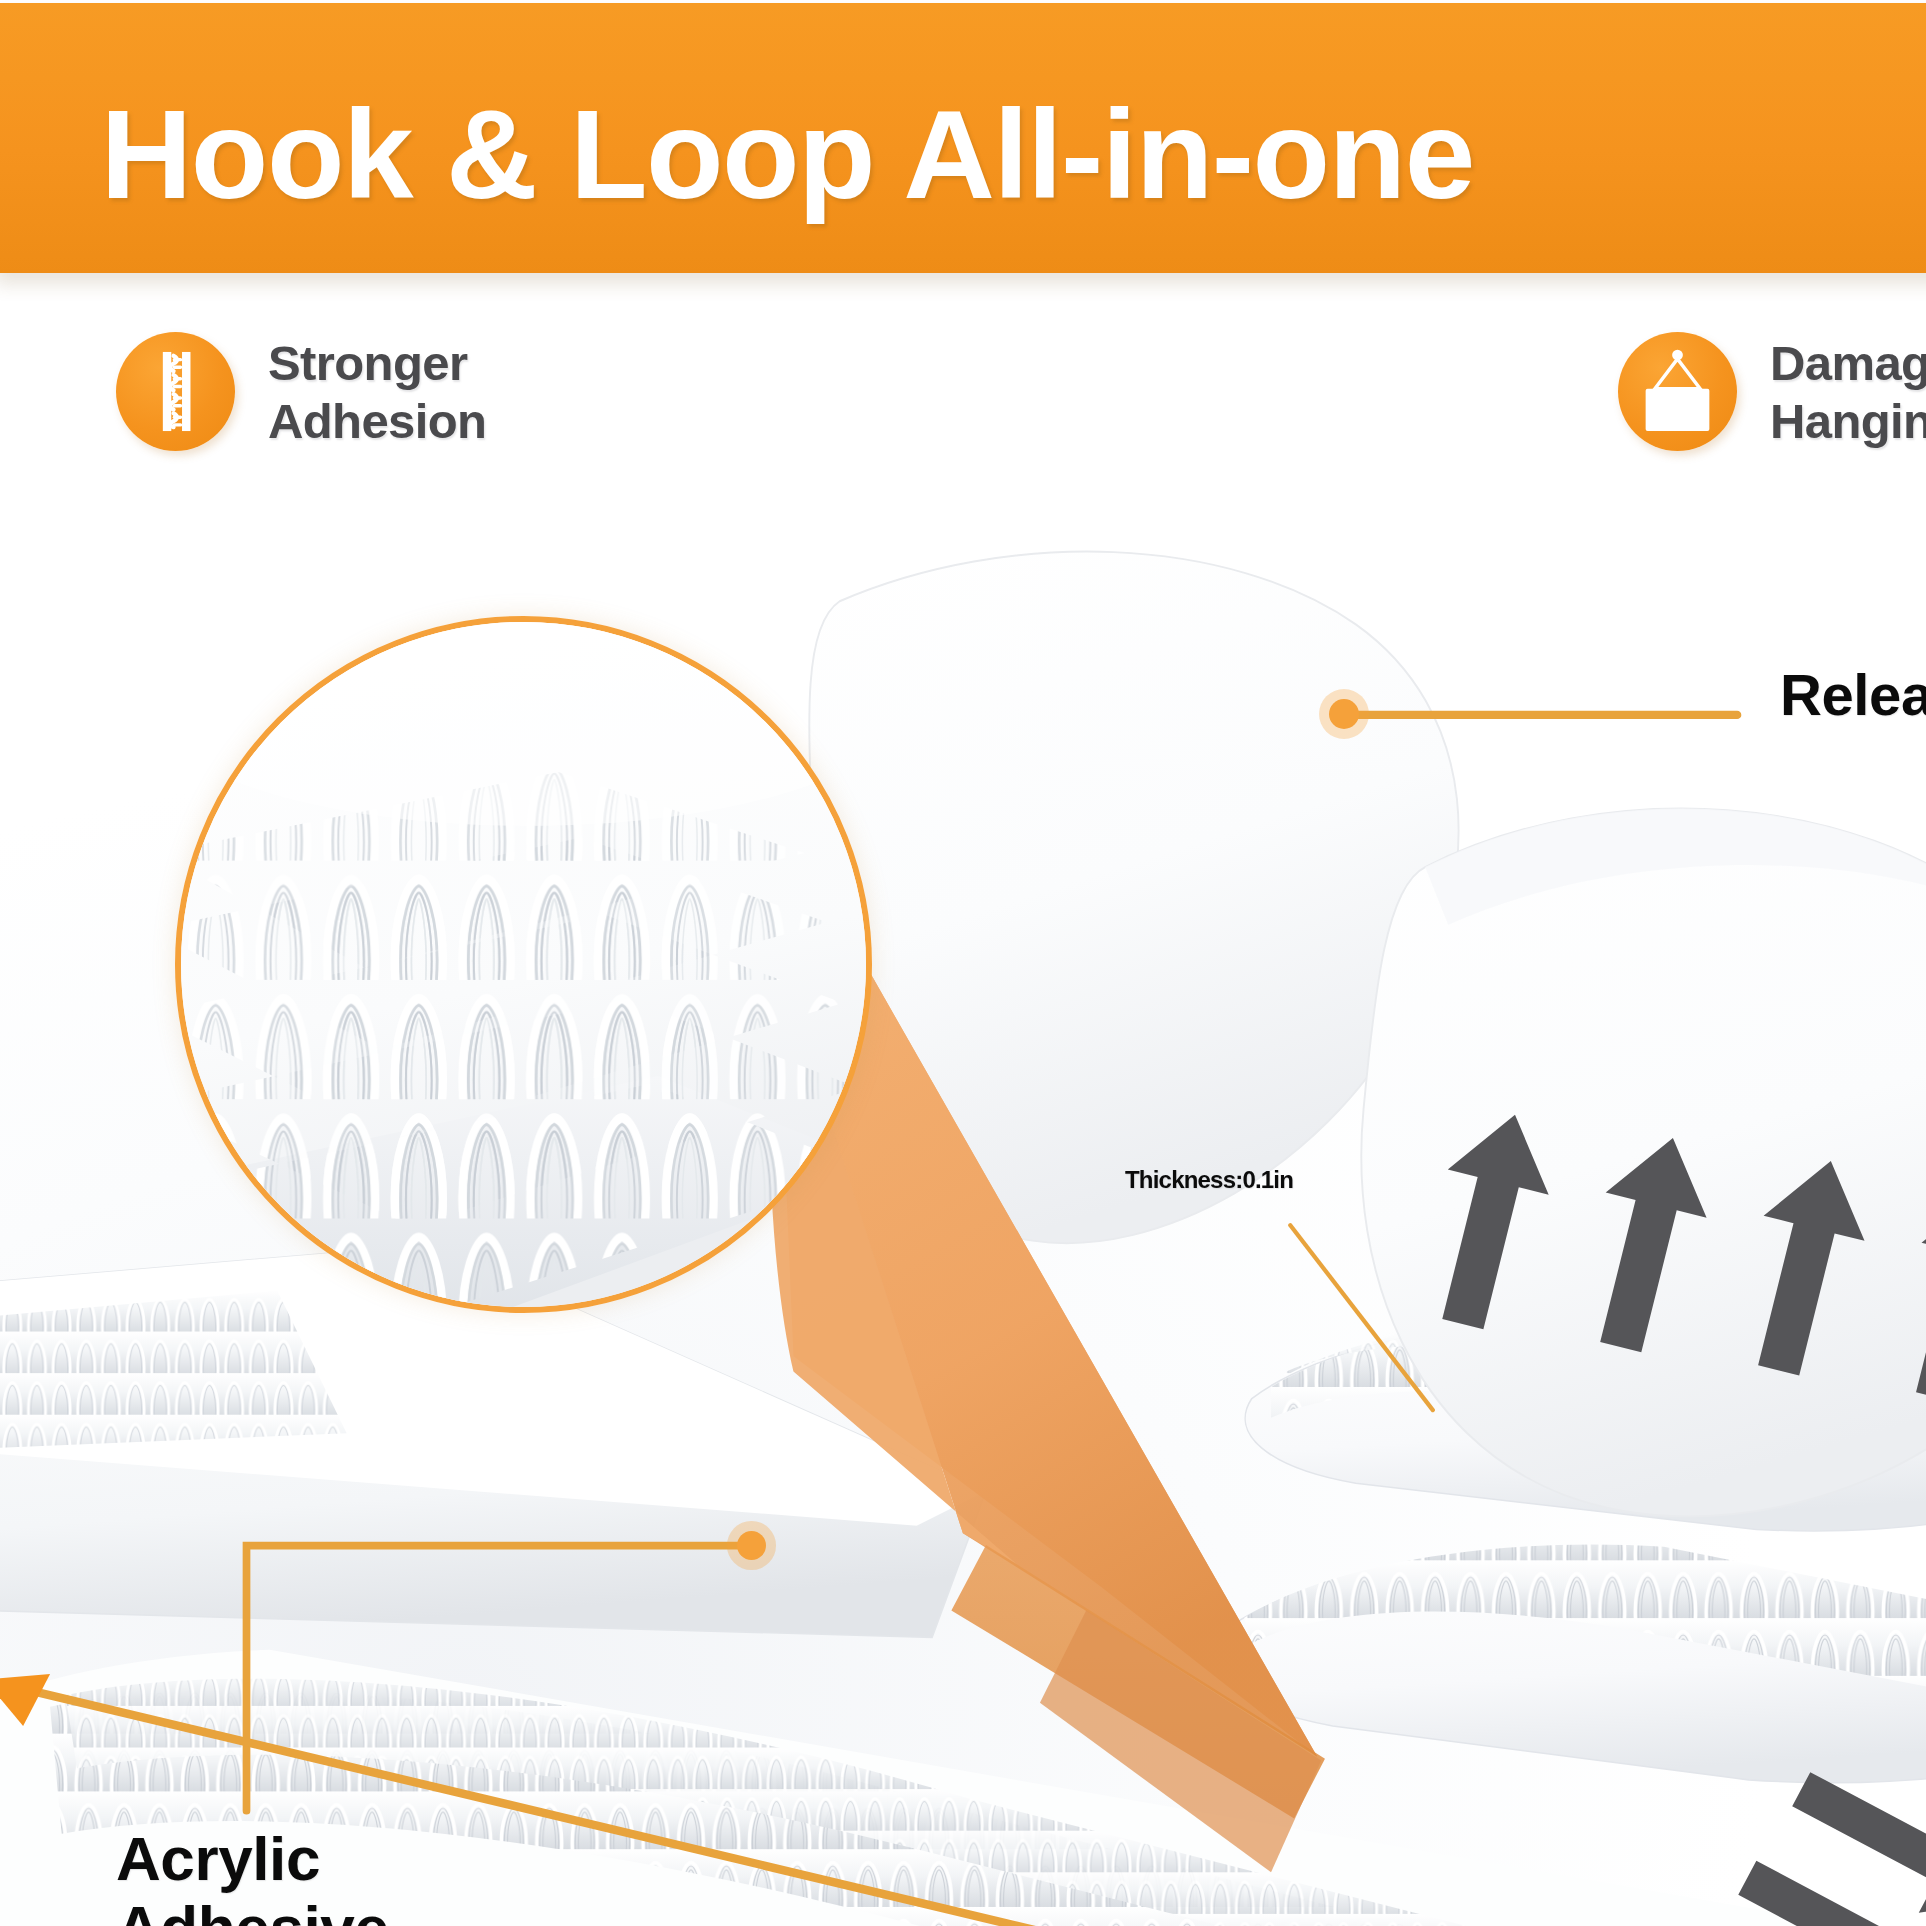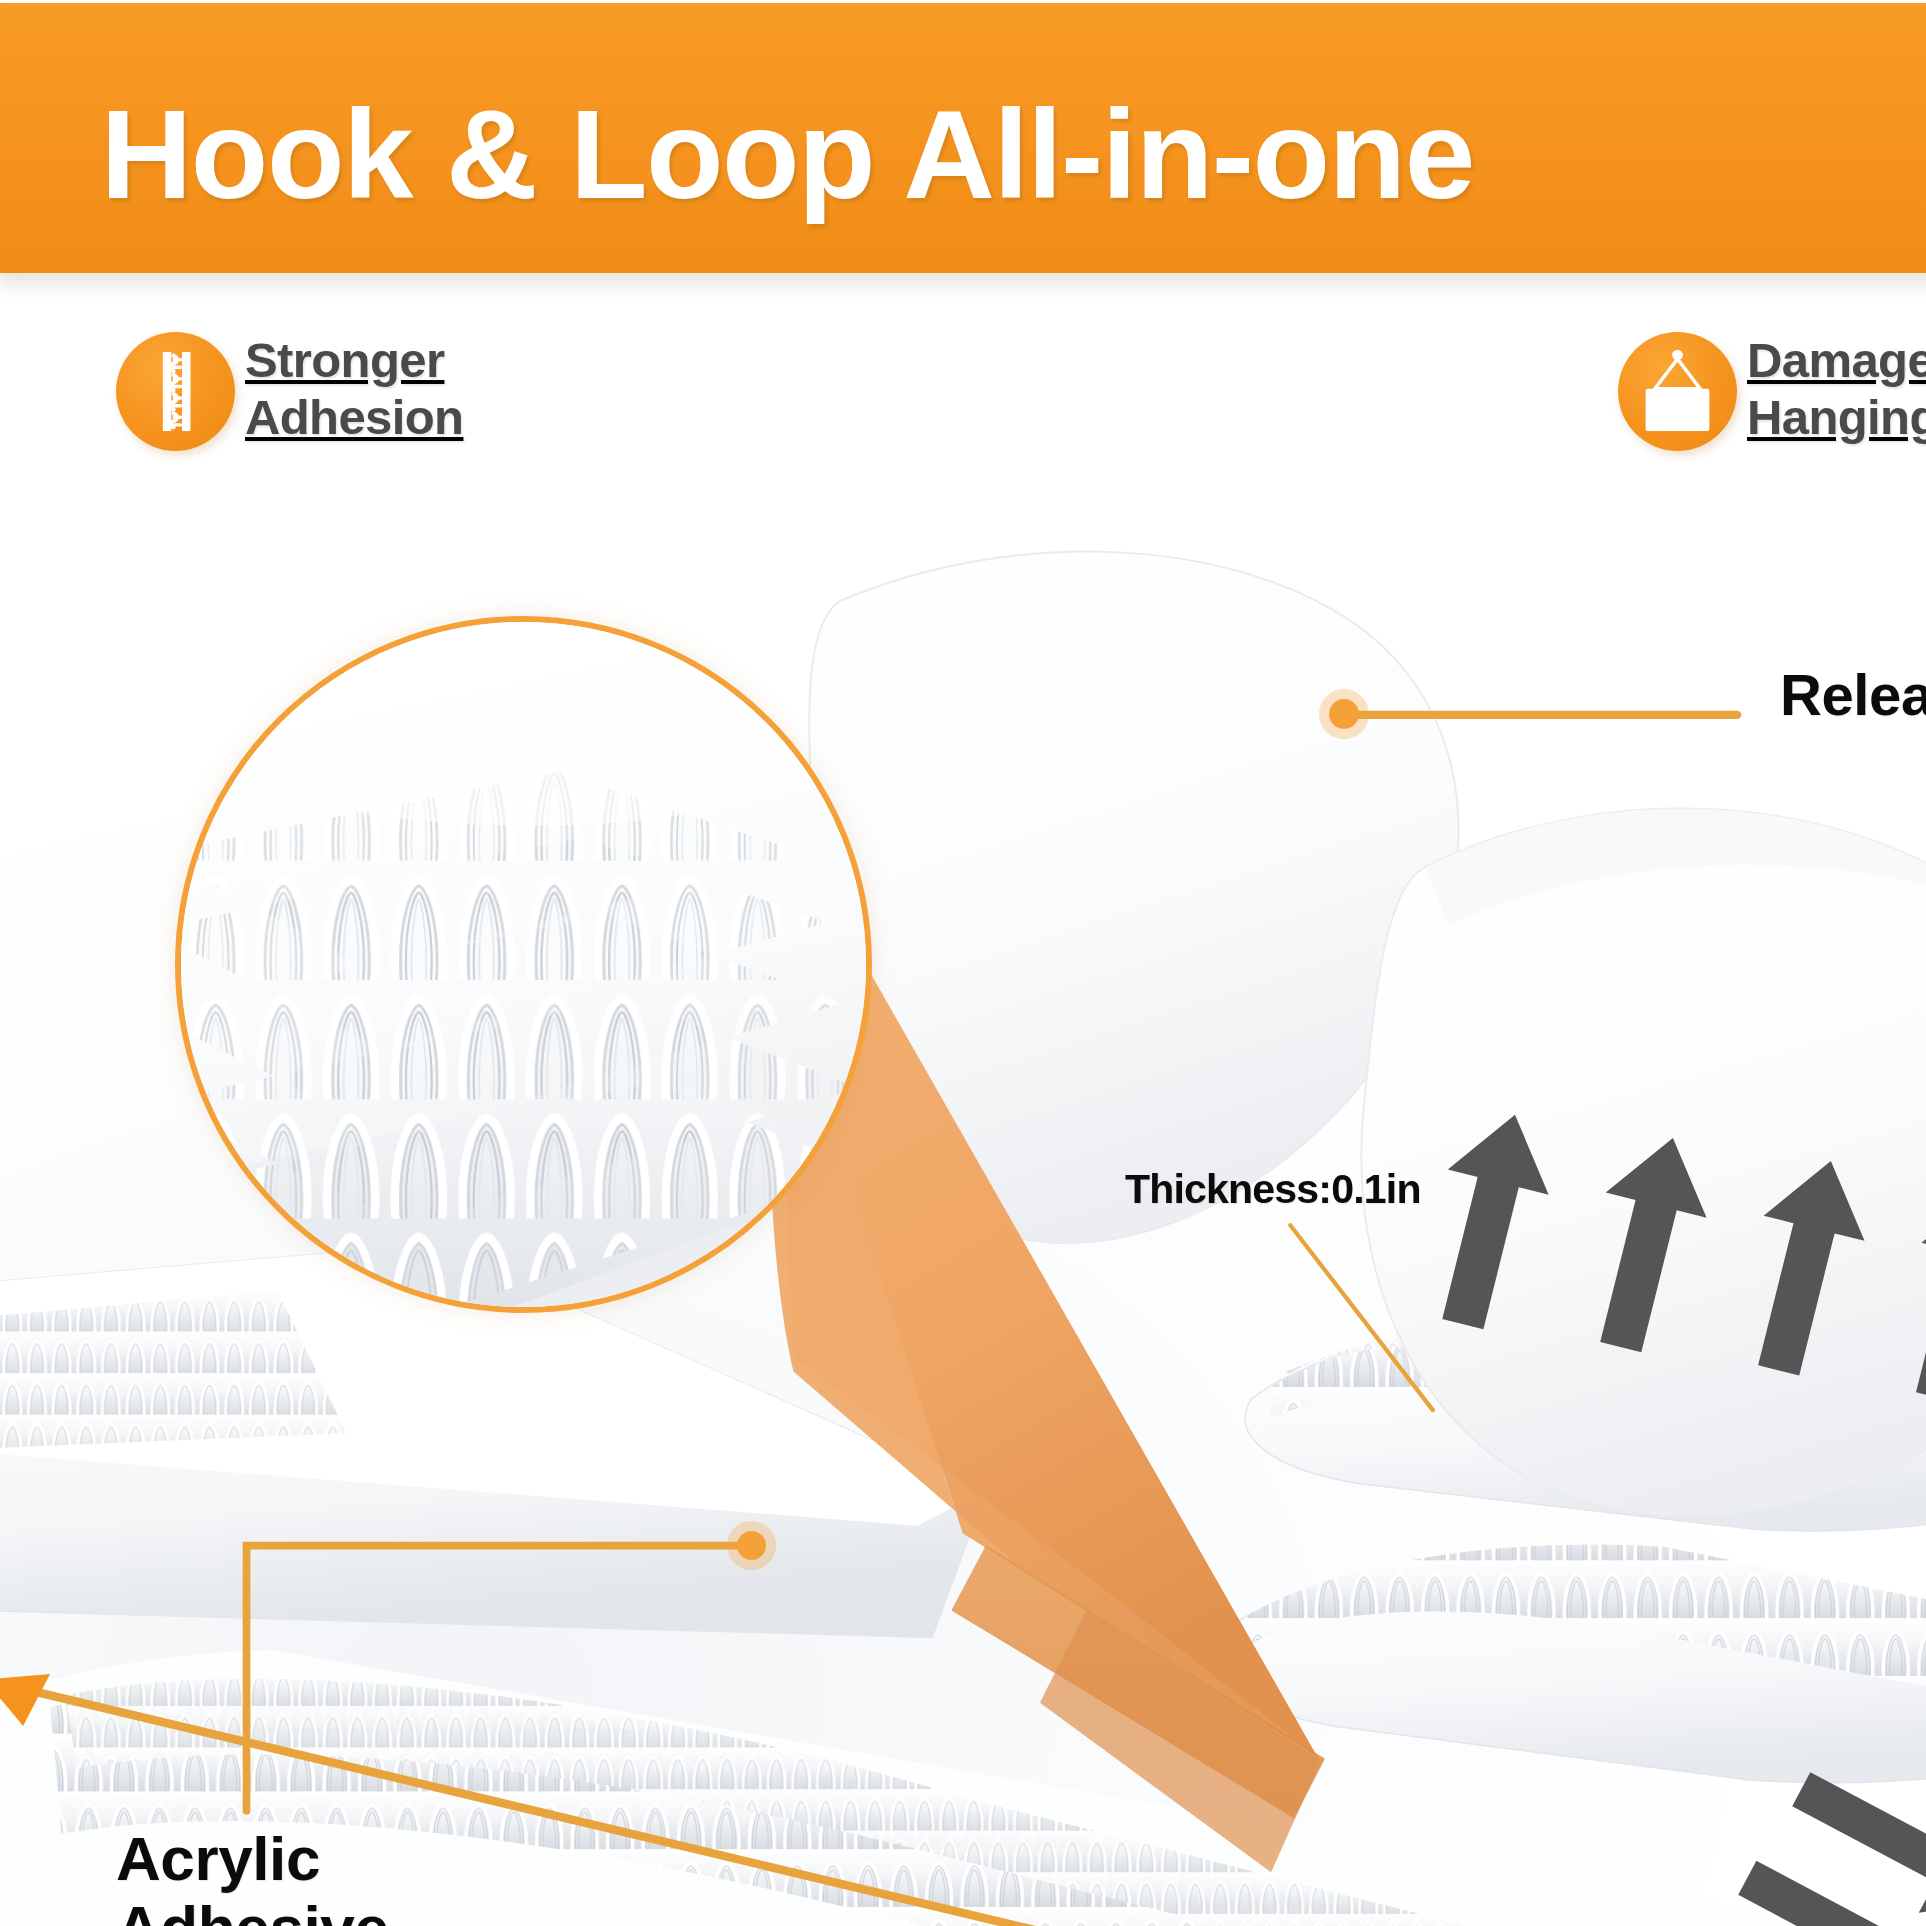--- a/index.html
+++ b/index.html
@@ -46,23 +46,22 @@
   
   .features {
     position:absolute;
     left:0; top:320px;
     width:2311px; height:216px;
     display:flex;
     align-items:center;
   }
   .feature {
     display:flex;
-    align-items:flex-start;
-    gap:10px;
-    text-decoration:underline;
+    align-items:flex-end;
+    gap:33px;
   }
   .feature.f1 { position:absolute; left:116px;  top:11.6px; }
   .feature.f2 { position:absolute; left:859px; top:11.6px; }
   .feature.f3 { position:absolute; left:1618px; top:11.6px; }
 
   .badge-circle {
     width:119px; height:119px;
     border-radius:50%;
     background:radial-gradient(circle at 36% 30%, #FBA534 0%, #F5931E 55%, #EE8A13 100%);
     box-shadow:3.1px 4.6px 8.5px rgba(180,120,40,.22);
@@ -111,21 +110,21 @@
     position:absolute;
     color:#0b0b0b;
     font-weight:700;
     letter-spacing:-0.4px;
     white-space:pre-line;
     line-height:1.12;
     z-index:10;
     text-shadow:0.8px 1.2px 1.2px rgba(120,120,130,.18);
   }
   .label.release   { left:1780px; top:663px; font-size:58px; }
-  .label.thickness { left:1125px; top:1167px; font-size:41px; font-weight:700; letter-spacing:-0.8px; }
+  .label.thickness { left:1125px; top:1167px; font-size:24px; font-weight:700; letter-spacing:-0.8px; }
   .label.acrylic   { left:116px;  top:1824px; font-size:62px; }
 
   .dim {
     position:absolute;
     color:#0b0b0b;
     font-weight:700;
     font-size:79px;
     letter-spacing:-0.8px;
     z-index:10;
     white-space:nowrap;

